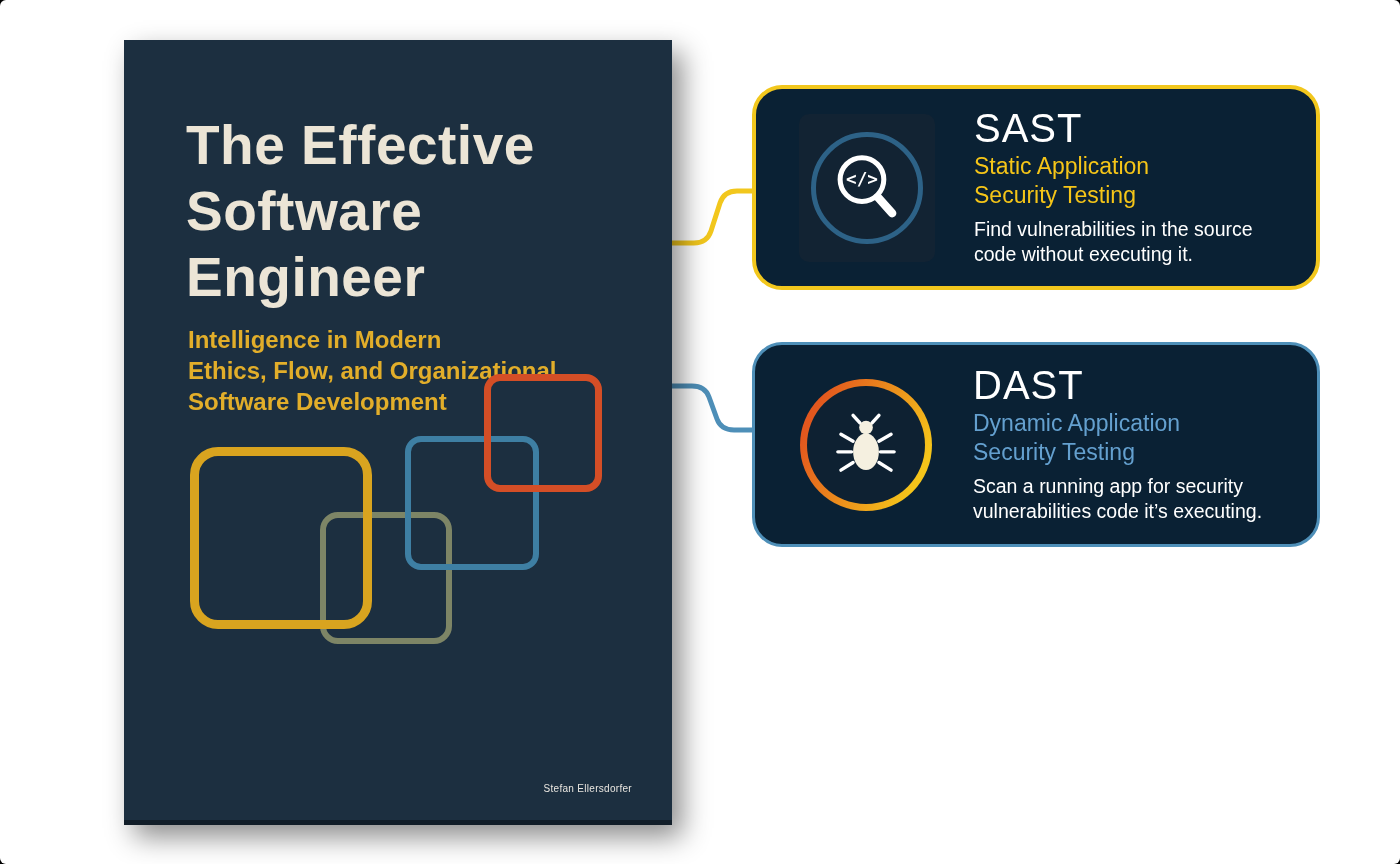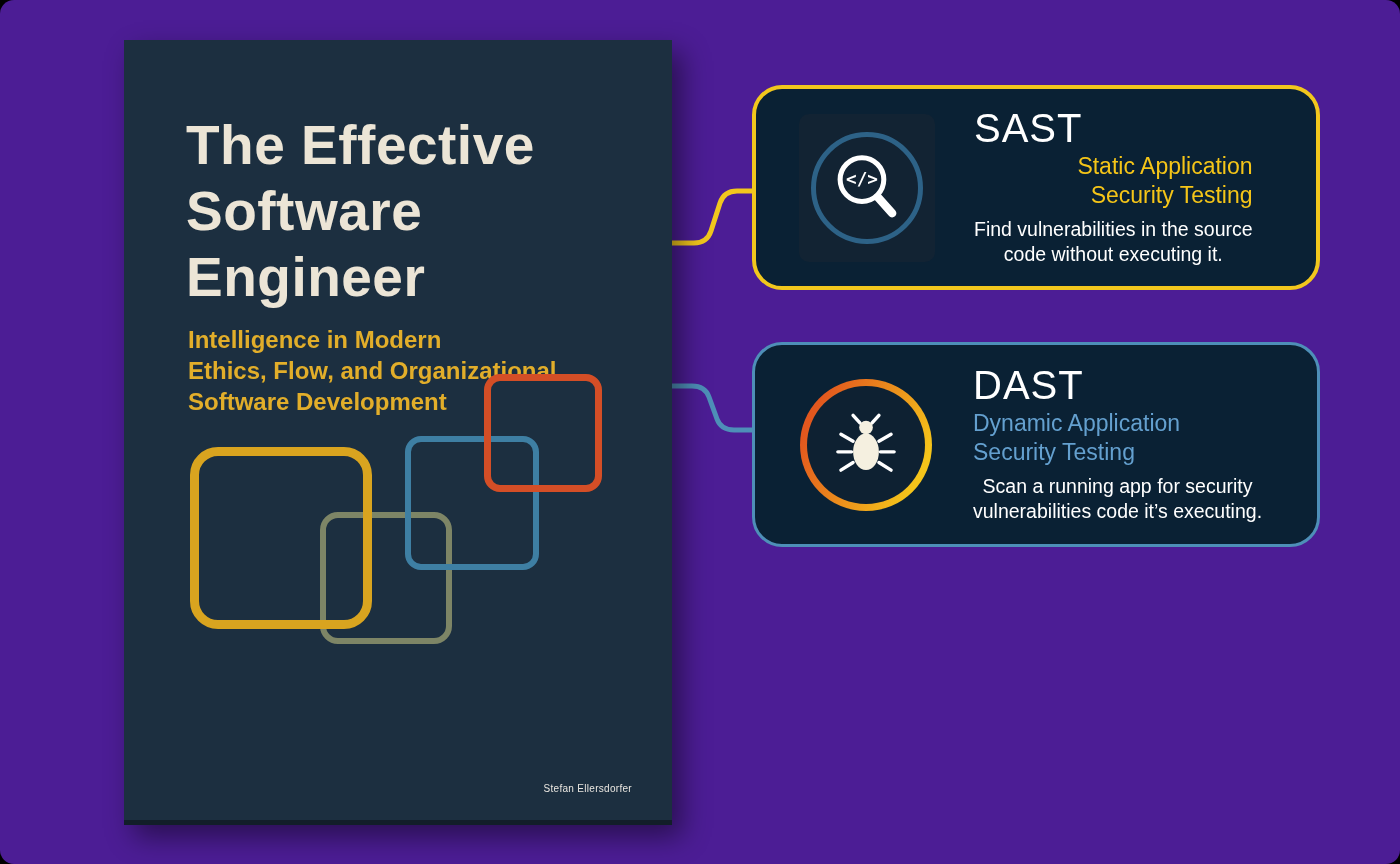--- a/index.html
+++ b/index.html
@@ -5,22 +5,22 @@
   html, body {
     margin: 0;
     padding: 0;
     background: #000;
     font-family: "Liberation Sans", sans-serif;
   }
   .canvas {
     position: relative;
     width: 1400px;
     height: 864px;
-    background: #4c1d95;
-    border-radius: 14px;
+    background: #ffffff;
+    border-radius: 6px;
     overflow: hidden;
   }
 
   
   .book {
     position: absolute;
     left: 124px;
     top: 40px;
     width: 548px;
     height: 780px;
@@ -161,28 +161,28 @@
     font-weight: 400;
     letter-spacing: 1px;
     line-height: 1.05;
   }
   .card-subtitle {
     font-size: 23px;
     line-height: 1.25;
     margin: 3px 0 7px 0;
   }
   .card-subtitle span { display: block; }
-  .sast-sub { color: #f5c518; text-align: right; }
+  .sast-sub { color: #f5c518; }
   .dast-sub { color: #64a0cf; }
   .card-desc {
     font-size: 19.5px;
     line-height: 1.32;
     color: #ffffff;
   }
-  .card-desc span { display: block; text-align: center; }
+  .card-desc span { display: block; }
 </style>
 </head>
 <body>
 
 <div class="canvas">
 
   <div class="book">
     <div class="book-title">
       <span>The Effective</span>
       <span>Software</span>

